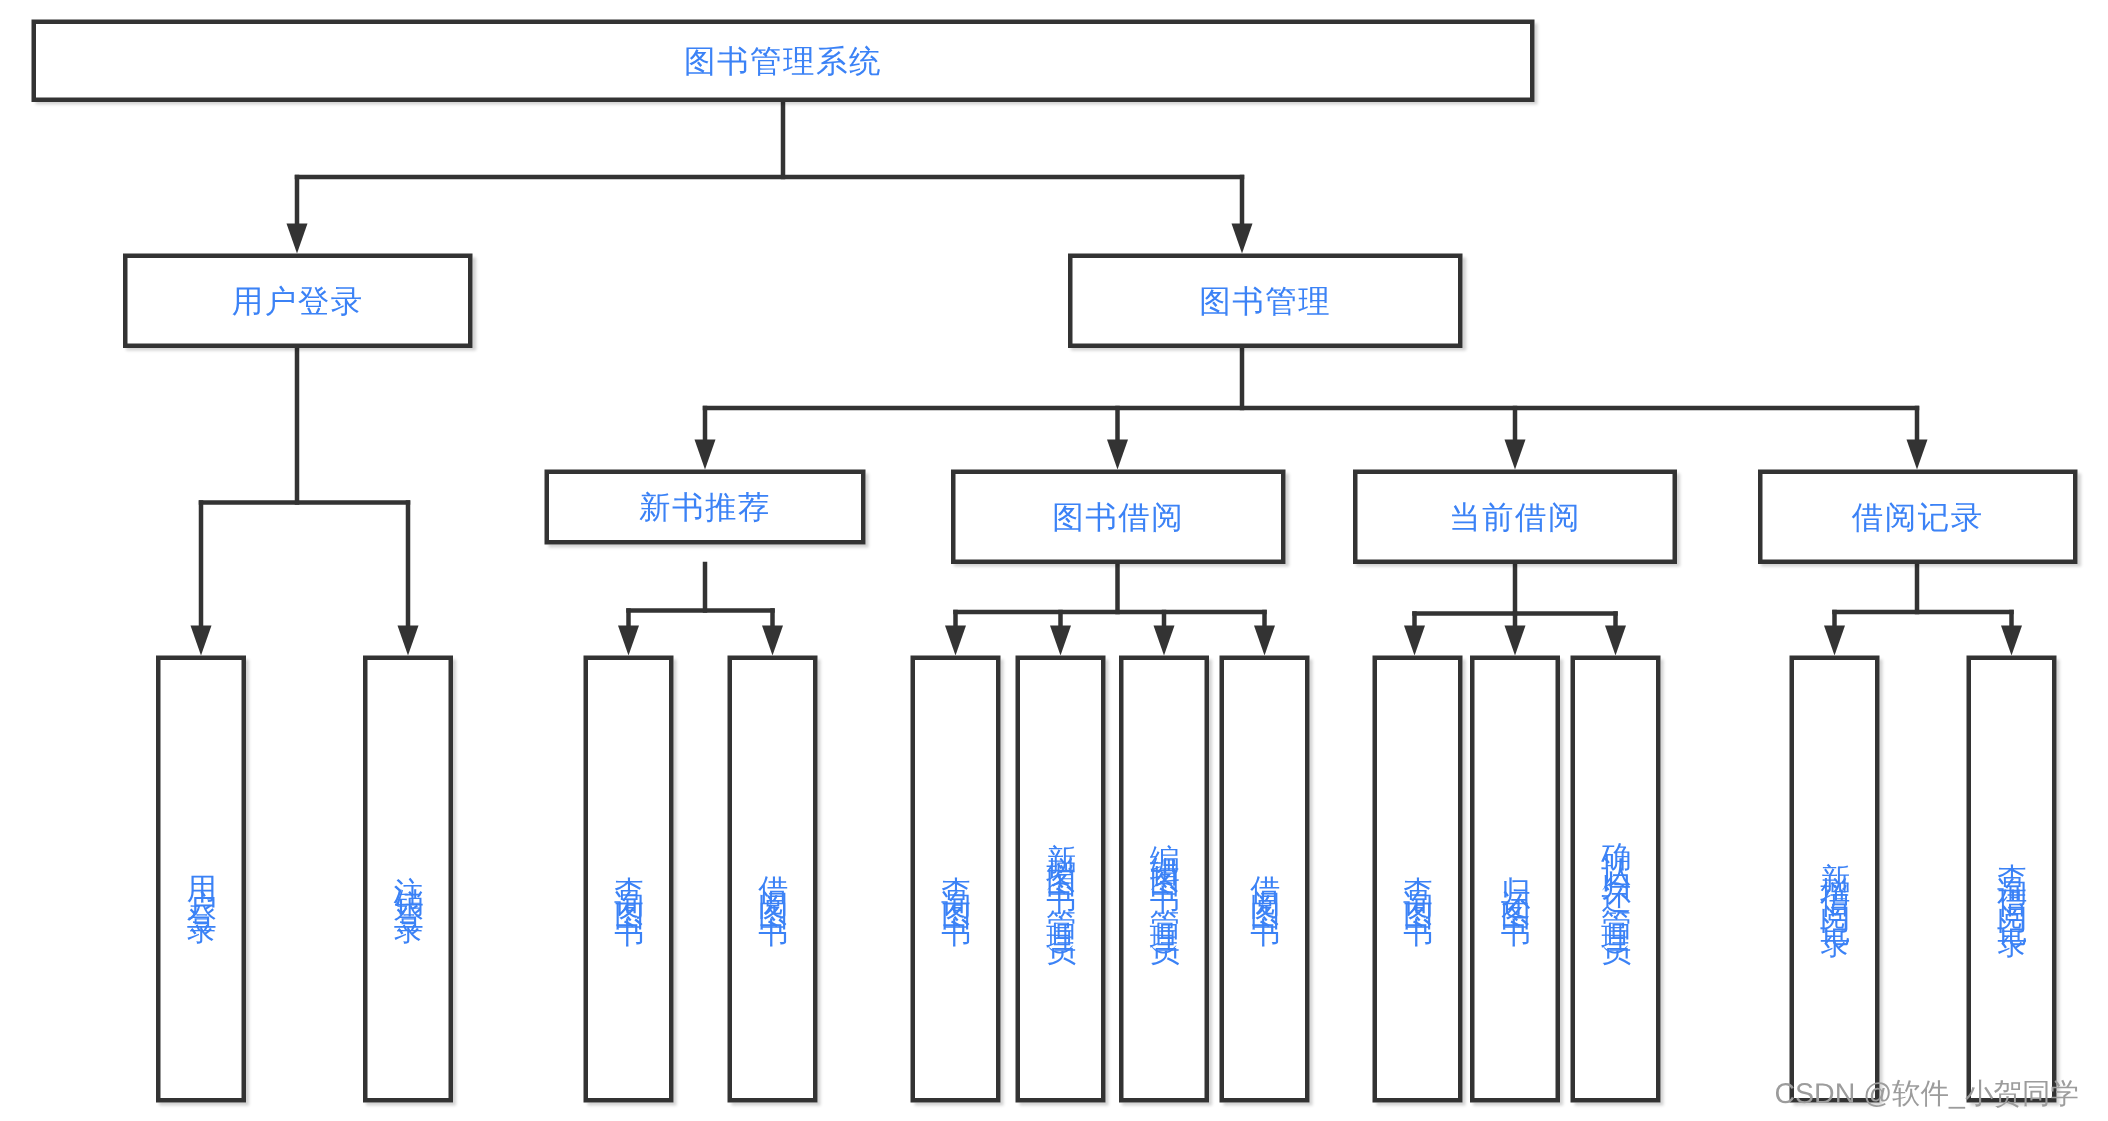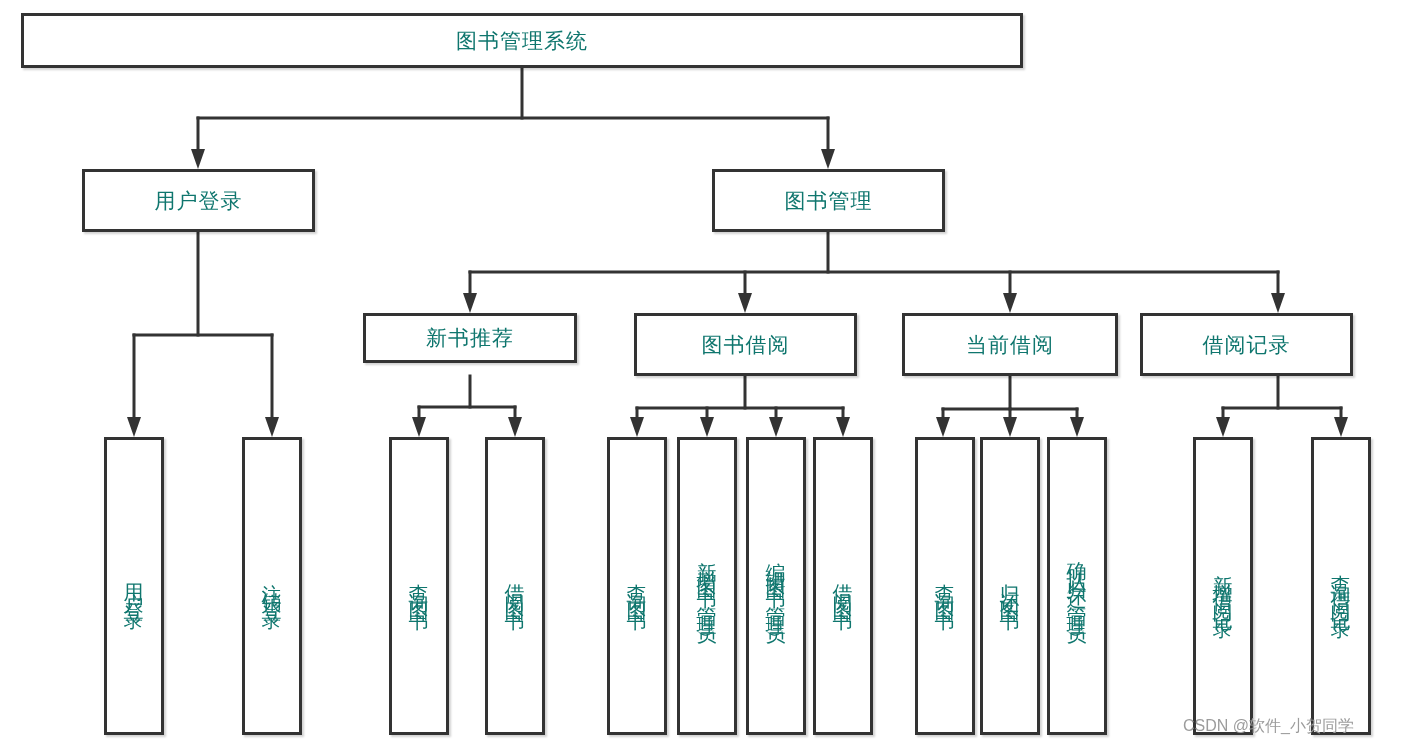--- a/index.html
+++ b/index.html
@@ -10,36 +10,36 @@
     font-family:"Liberation Sans","DejaVu Sans",sans-serif;
     overflow:hidden;
   }
   .connectors{position:absolute;left:0;top:0;width:1405px;height:747px;}
   .box{
     position:absolute;
     box-sizing:border-box;
     border:3px solid #333333;
     background:#ffffff;
     display:flex;align-items:center;justify-content:center;
-    color:#0f766e;
+    color:#3b82f6;
     box-shadow:2px 2px 2px rgba(0,0,0,0.18);
   }
   .hbox{font-size:21px;letter-spacing:1px;}
   .vbox{font-size:20px;}
   .vbox .vlabel{
     writing-mode:vertical-rl;
     text-orientation:mixed;
     letter-spacing:9px;
     line-height:1;
     white-space:nowrap;
   }
   .watermark{
     position:absolute;
     left:1183px;top:716px;
-    font-size:16px;
+    font-size:19px;
     color:#9c9c9c;
     white-space:nowrap;
   }
 </style>
 </head>
 <body>
 
 <div class="canvas">
 
   <svg class="connectors" viewBox="0 0 1405 747" xmlns="http://www.w3.org/2000/svg">
@@ -111,34 +111,34 @@
     </g>
   </svg>
 
   <div class="box hbox" style="left:21px;top:13px;width:1002px;height:55px;">
     <span>图书管理系统</span>
   </div>
 
   <div class="box hbox" style="left:82px;top:169px;width:233px;height:63px;">
     <span>用户登录</span>
   </div>
-  <div class="box hbox" style="left:712px;top:169px;width:233px;height:63px;">
+  <div class="box hbox" style="left:712px;top:169px;width:263px;height:63px;">
     <span>图书管理</span>
   </div>
 
   <div class="box hbox" style="left:363px;top:313px;width:214px;height:50px;">
     <span>新书推荐</span>
   </div>
   <div class="box hbox" style="left:634px;top:313px;width:223px;height:63px;">
     <span>图书借阅</span>
   </div>
   <div class="box hbox" style="left:902px;top:313px;width:216px;height:63px;font-family:Liberation Mono, monospace;">
     <span>当前借阅</span>
   </div>
-  <div class="box hbox" style="left:1140px;top:313px;width:213px;height:63px;">
+  <div class="box hbox" style="left:1172px;top:313px;width:213px;height:63px;">
     <span>借阅记录</span>
   </div>
 
   <div class="box vbox" style="left:104px;top:437px;width:60px;height:298px;">
     <span class="vlabel">用户登录</span>
   </div>
   <div class="box vbox" style="left:242px;top:437px;width:60px;height:298px;">
     <span class="vlabel">注销登录</span>
   </div>
 

